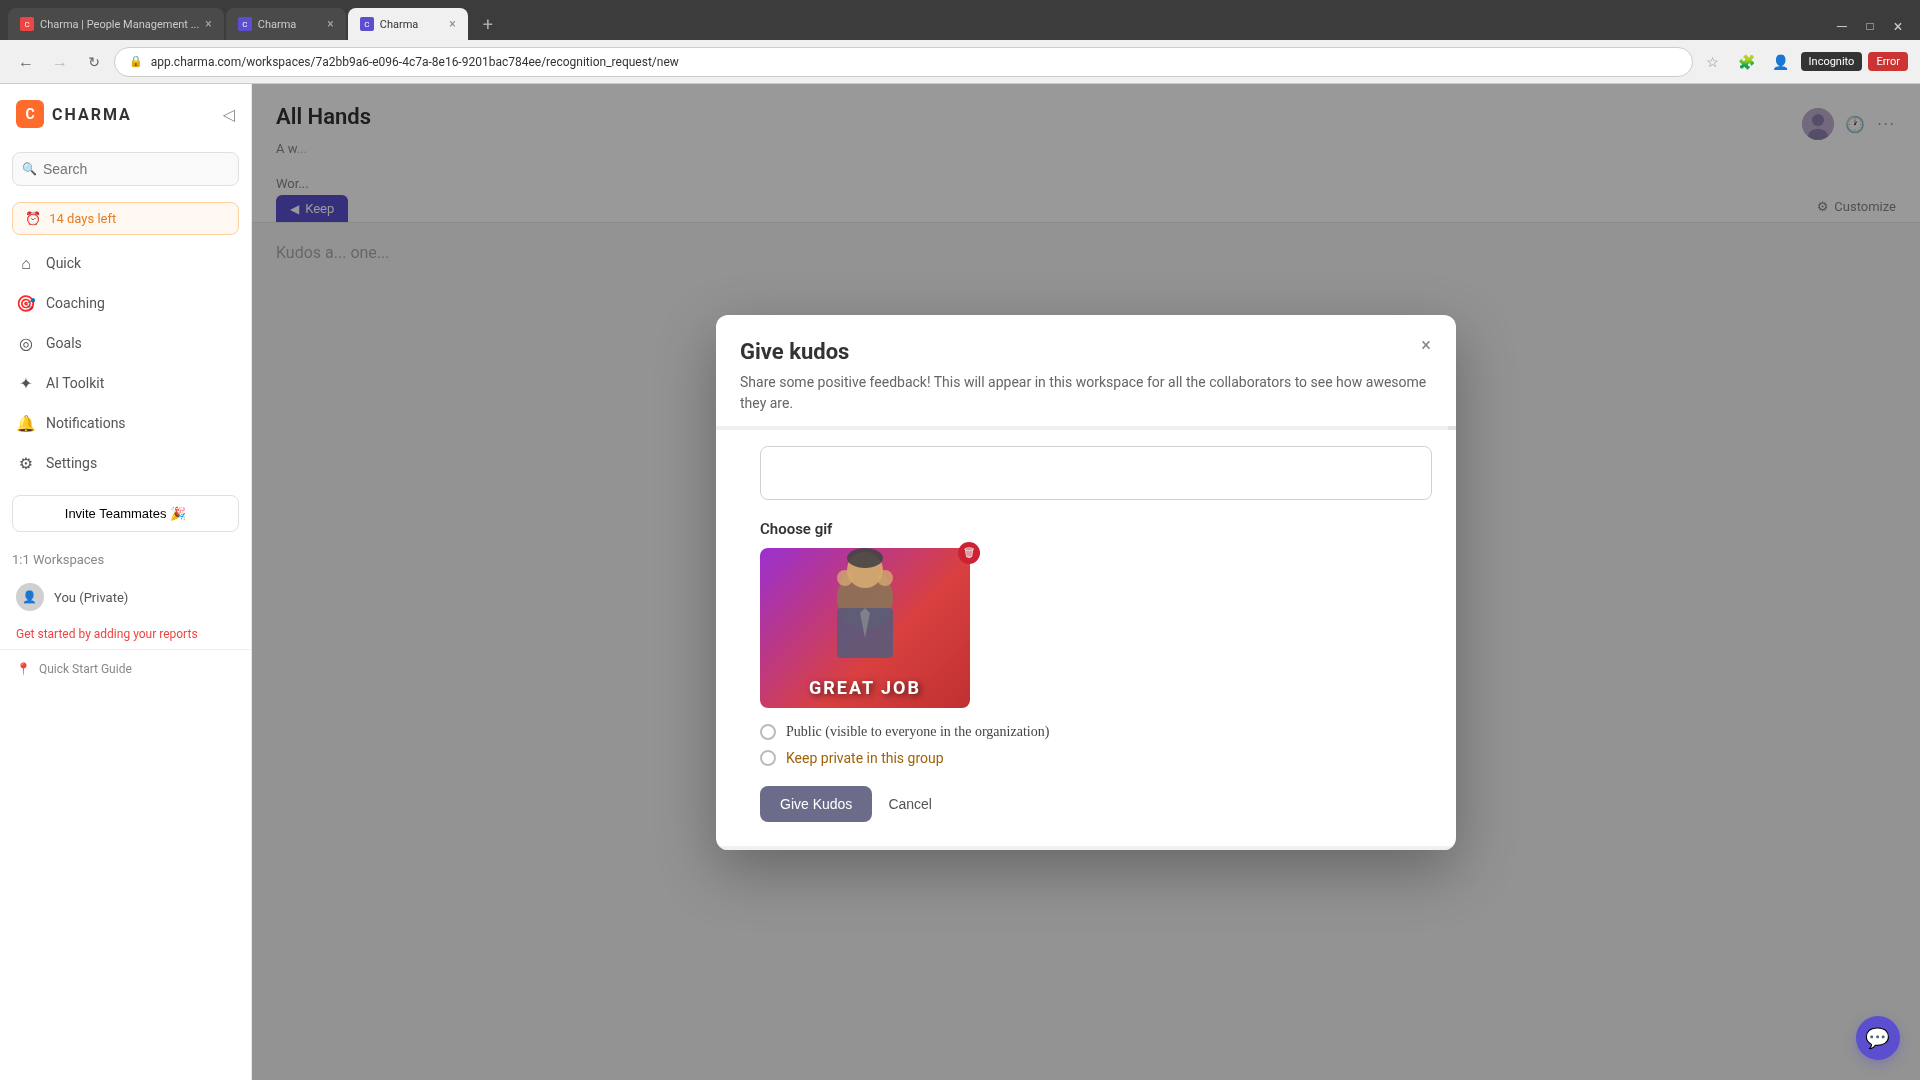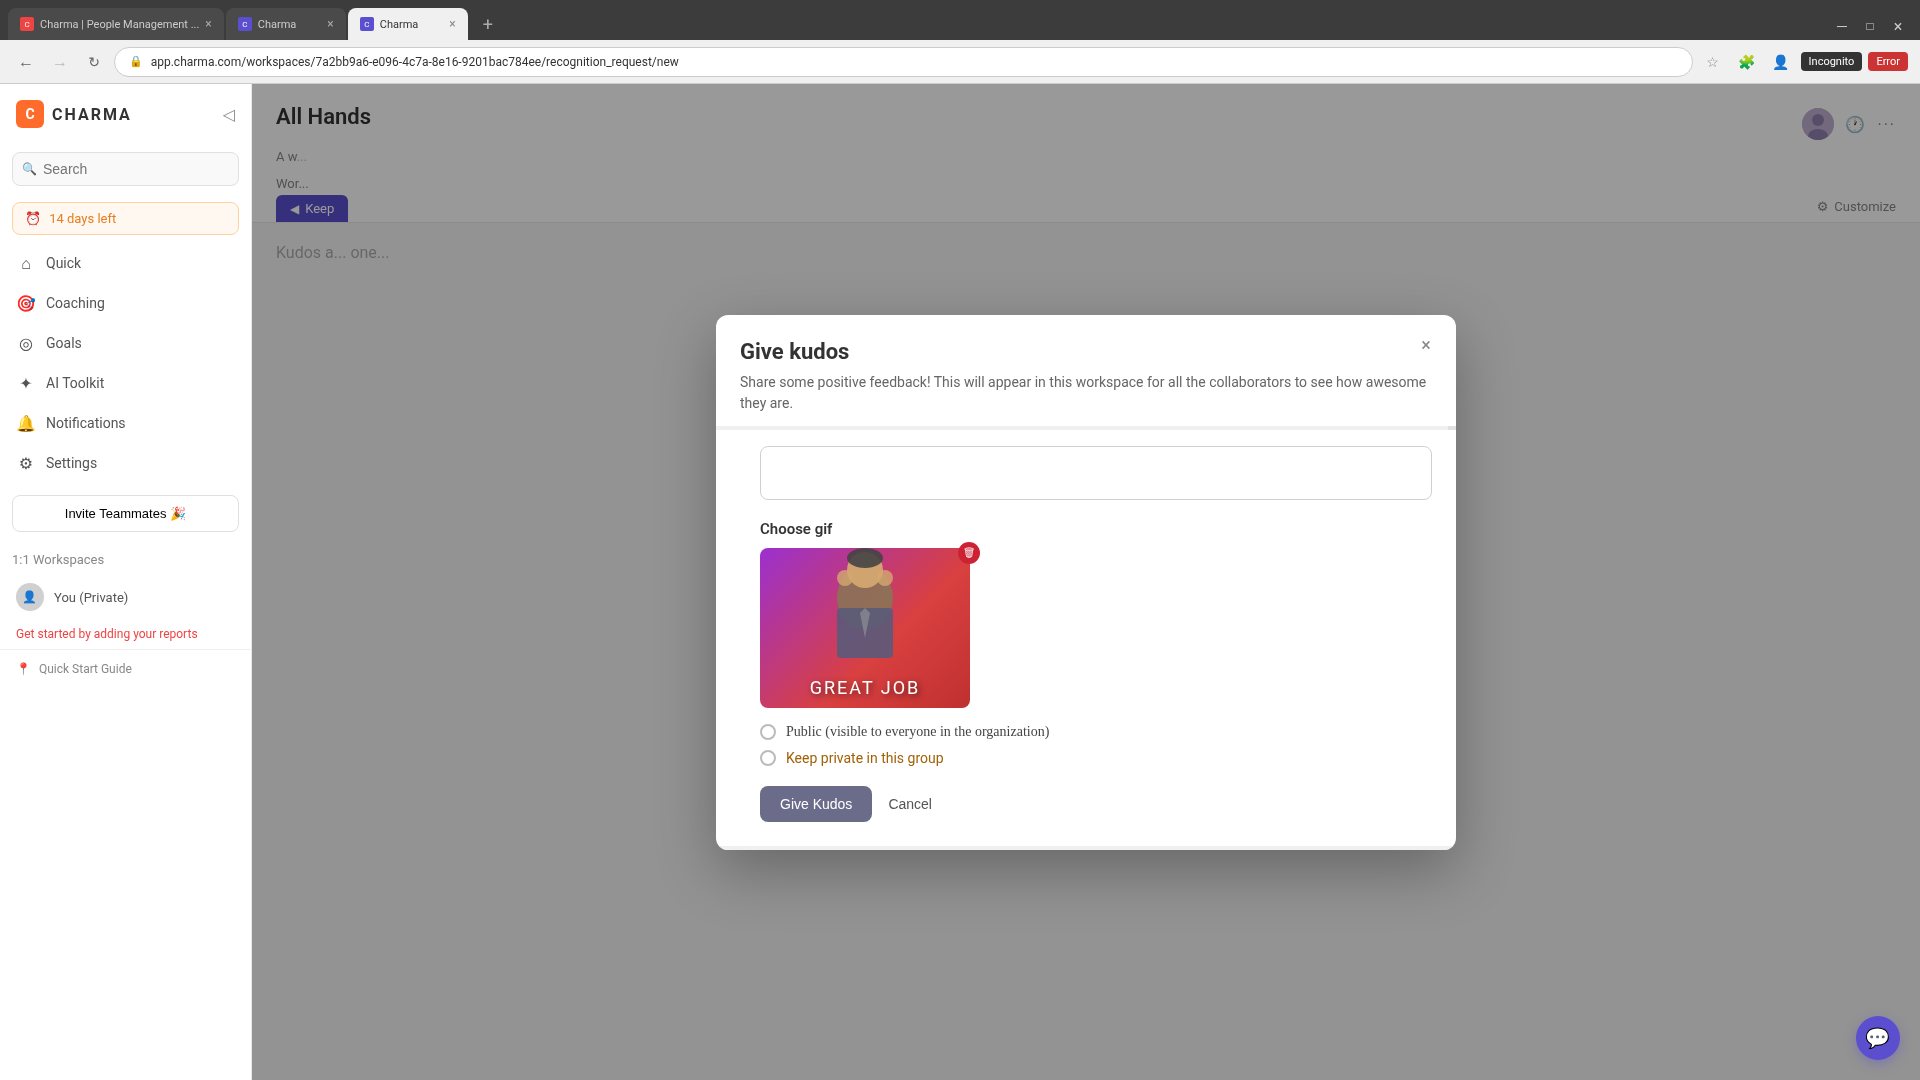--- a/index.html
+++ b/index.html
@@ -21,22 +21,22 @@
     .nav-item .nav-icon { width: 20px; height: 20px; display: flex; align-items: center; justify-content: center; font-size: 16px; }
     .invite-btn { margin: 12px; padding: 10px; background: white; border: 1.5px solid #e0e0e0; border-radius: 8px; text-align: center; font-size: 13px; cursor: pointer; display: flex; align-items: center; justify-content: center; gap: 6px; }
     .workspace-section { padding: 8px 12px; font-size: 13px; color: #888; }
     .workspace-item { display: flex; align-items: center; gap: 10px; padding: 8px 16px; cursor: pointer; font-size: 13px; color: #555; }
     .avatar-circle { width: 28px; height: 28px; border-radius: 50%; background: #d0d0d0; display: flex; align-items: center; justify-content: center; font-size: 12px; color: #666; }
     .sidebar-footer { padding: 12px 16px; border-top: 1px solid #f0f0f0; display: flex; align-items: center; gap: 8px; color: #888; font-size: 12px; cursor: pointer; }
 
     
     .main { flex: 1; background: #f5f5f5; position: relative; overflow: hidden; }
     .main-header { background: white; padding: 20px 24px 0; border-bottom: 1px solid #e8e8e8; }
-    .main-title { font-size: 22px; font-weight: 600; color: #333; margin-bottom: 20px; }
-    .main-subtitle { font-size: 13px; color: #888; margin-bottom: 4px; }
+    .main-title { font-size: 22px; font-weight: 600; color: #333; margin-bottom: 12px; }
+    .main-subtitle { font-size: 13px; color: #888; margin-bottom: 12px; }
 
     
     .modal-overlay { position: absolute; top: 0; left: 0; right: 0; bottom: 0; background: rgba(0,0,0,0.4); display: flex; align-items: center; justify-content: center; z-index: 100; }
     .modal { background: white; border-radius: 12px; width: 740px; max-height: 620px; overflow: hidden; display: flex; flex-direction: column; position: relative; box-shadow: 0 20px 60px rgba(0,0,0,0.3); }
     .modal-header { padding: 24px 24px 12px; border-bottom: none; }
     .modal-title { font-size: 22px; font-weight: 700; color: #333; margin-bottom: 8px; }
     .modal-desc { font-size: 14px; color: #666; line-height: 1.5; }
     .modal-close { position: absolute; top: 16px; right: 16px; width: 28px; height: 28px; display: flex; align-items: center; justify-content: center; cursor: pointer; color: #888; font-size: 18px; border-radius: 50%; }
     .modal-body { flex: 1; overflow-y: auto; padding: 16px 24px 24px; }
     .modal-input { width: 100%; border: 1px solid #e0e0e0; border-radius: 8px; padding: 10px 12px; font-size: 14px; color: #333; margin-bottom: 16px; min-height: 44px; resize: none; outline: none; }
@@ -245,21 +245,21 @@
                   <ellipse cx="105" cy="10" rx="18" ry="10" fill="#444" opacity="0.9"></ellipse>
 
                   <rect x="77" y="60" width="56" height="50" rx="4" fill="#5a5a7a" opacity="0.9"></rect>
 
                   <polygon points="105,60 110,65 105,90 100,65" fill="#888890" opacity="0.8"></polygon>
 
                   <circle cx="85" cy="30" r="8" fill="#d4a870" opacity="0.8"></circle>
                   <circle cx="125" cy="30" r="8" fill="#d4a870" opacity="0.8"></circle>
                 </svg>
 
-                <div style="position:absolute;bottom:10px;left:0;right:0;text-align:center;color:white;font-size:18px;font-weight:400;letter-spacing:2px;text-shadow:2px 2px 6px rgba(0,0,0,0.6);">GREAT JOB</div>
+                <div style="position:absolute;bottom:10px;left:0;right:0;text-align:center;color:white;font-size:18px;font-weight:700;letter-spacing:2px;text-shadow:2px 2px 6px rgba(0,0,0,0.6);">GREAT JOB</div>
               </div>
 
               <div style="position:absolute;top:-6px;right:0px;width:22px;height:22px;background:#cc2233;border-radius:50%;color:white;font-size:10px;display:flex;align-items:center;justify-content:center;cursor:pointer;">🗑</div>
             </div>
           </div>
 
           
           <div style="margin-top:8px;">
 
             <div class="radio-option">

